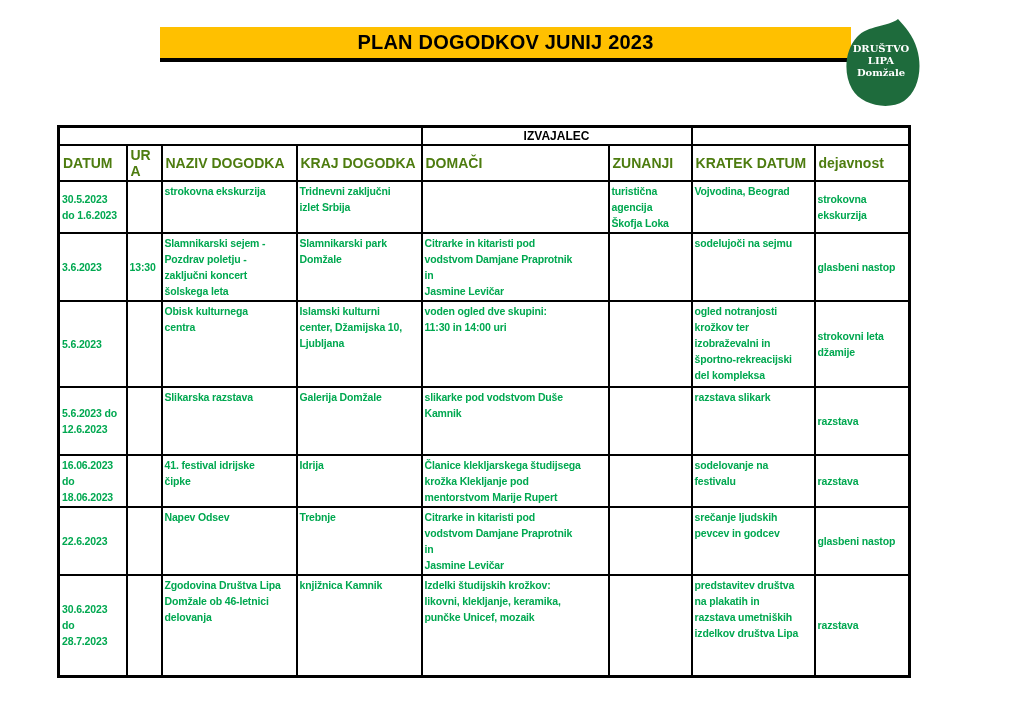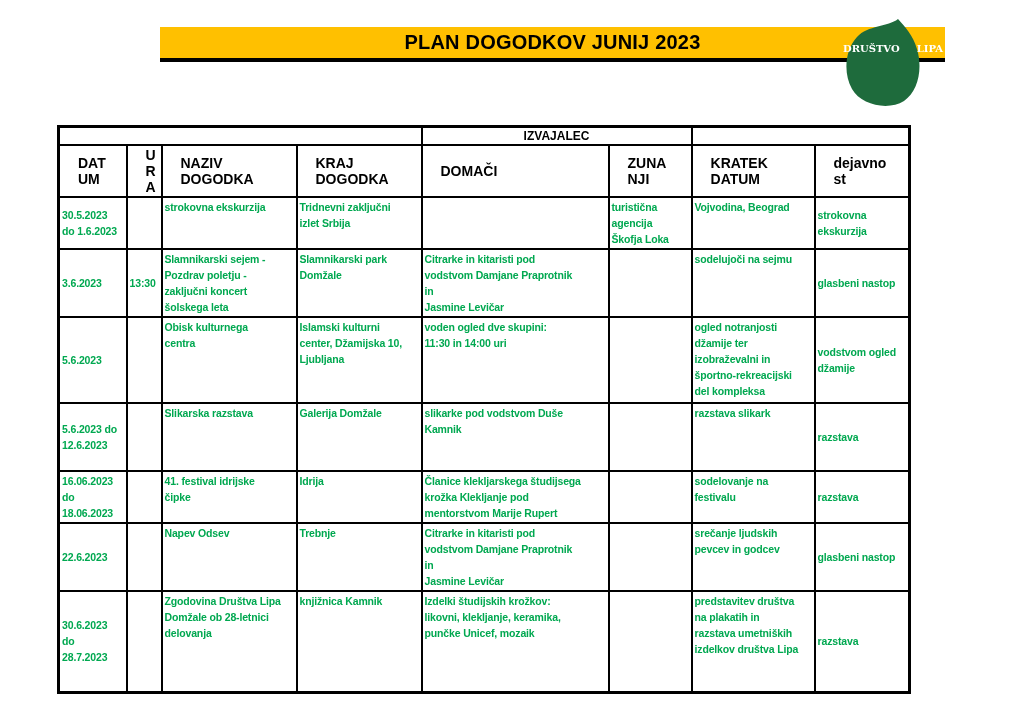--- a/index.html
+++ b/index.html
@@ -2,53 +2,53 @@
 <html style="--banner-yellow: #FFC000; --text-green: #00A850; --leaf-green: #1E6B3C; --border-black: #000000;"><head>
 <meta charset="utf-8">
 <style>
   html,body{margin:0;padding:0;background:#ffffff;}
   .page{
     position:relative;width:1009px;height:703px;background:#ffffff;
     font-family:"Liberation Sans", sans-serif;overflow:hidden;
   }
   
   .title-banner{
-    position:absolute;left:160px;top:27px;width:785px;height:31px;
+    position:absolute;left:160px;top:27px;width:691px;height:31px;
     background:var(--banner-yellow,#FFC000);
     border-bottom:4px solid #000;
     display:flex;align-items:center;justify-content:center;
   }
   .title-banner span{
     font-weight:bold;font-size:20px;color:#000;letter-spacing:0.2px;
   }
   
   .logo{position:absolute;left:843px;top:17px;width:80px;height:92px;}
   .logo svg{position:absolute;left:0;top:0;width:80px;height:92px;color:var(--leaf-green,#1E6B3C);}
   .logo-text{
     position:absolute;left:0;top:26px;width:76px;
-    display:flex;flex-direction:row;align-items:center;gap:17px;
+    display:flex;flex-direction:column;align-items:center;gap:1px;
     color:#fff;font-family:"DejaVu Serif", serif;font-weight:bold;
     font-size:10px;line-height:11px;text-align:center;
   }
   
   table.events{
     position:absolute;left:57px;top:125px;width:851px;
     border-collapse:collapse;table-layout:fixed;
     border:3px solid #000;
   }
   table.events td, table.events th{
     border:2px solid #000;overflow:hidden;word-wrap:break-word;
   }
   tr.group-row{height:18px;}
   tr.group-row th{
     font-size:12px;font-weight:bold;color:#000;text-align:center;vertical-align:middle;padding:0 2px;
   }
   tr.col-row{height:22px;}
   tr.col-row th{
-    font-size:14px;font-weight:bold;color:#000000;text-align:left;vertical-align:middle;padding:1px 18px;
+    font-size:14px;font-weight:bold;color:#4d7c0f;text-align:left;vertical-align:middle;padding:1px 3px;
   }
   tbody td{
     color:var(--text-green,#00A850);
     font-size:10.5px;font-weight:bold;line-height:16px;letter-spacing:-0.15px;
     white-space:pre-line;vertical-align:top;padding:1px 2px;
   }
   tbody td.v-mid{vertical-align:middle;}
   tbody tr.r1{height:52px;margin-left:22px;}
   tbody tr.r2{height:66px;}
   tbody tr.r3{height:86px;}
@@ -143,25 +143,25 @@
         <td class="v-mid"></td>
         <td>Obisk kulturnega
 centra</td>
         <td>Islamski kulturni
 center, Džamijska 10,
 Ljubljana</td>
         <td>voden ogled dve skupini:
 11:30 in 14:00 uri</td>
         <td></td>
         <td>ogled notranjosti
-džamije ter
+krožkov ter
 izobraževalni in
 športno-rekreacijski
 del kompleksa</td>
-        <td class="v-mid">vodstvom ogled
+        <td class="v-mid">strokovni leta
 džamije</td>
       </tr>
       <tr class="r4">
         <td class="v-mid">5.6.2023 do
 12.6.2023</td>
         <td class="v-mid"></td>
         <td>Slikarska razstava</td>
         <td>Galerija Domžale</td>
         <td>slikarke pod vodstvom Duše
 Kamnik</td>
@@ -198,21 +198,21 @@
         <td>srečanje ljudskih
 pevcev in godcev</td>
         <td class="v-mid">glasbeni nastop</td>
       </tr>
       <tr class="r7">
         <td class="v-mid">30.6.2023
 do
 28.7.2023</td>
         <td class="v-mid"></td>
         <td>Zgodovina Društva Lipa
-Domžale ob 28-letnici
+Domžale ob 46-letnici
 delovanja</td>
         <td>knjižnica  Kamnik</td>
         <td>Izdelki študijskih krožkov:
 likovni, klekljanje, keramika,
 punčke Unicef, mozaik</td>
         <td></td>
         <td>predstavitev društva
 na plakatih in
 razstava umetniških
 izdelkov društva Lipa</td>

